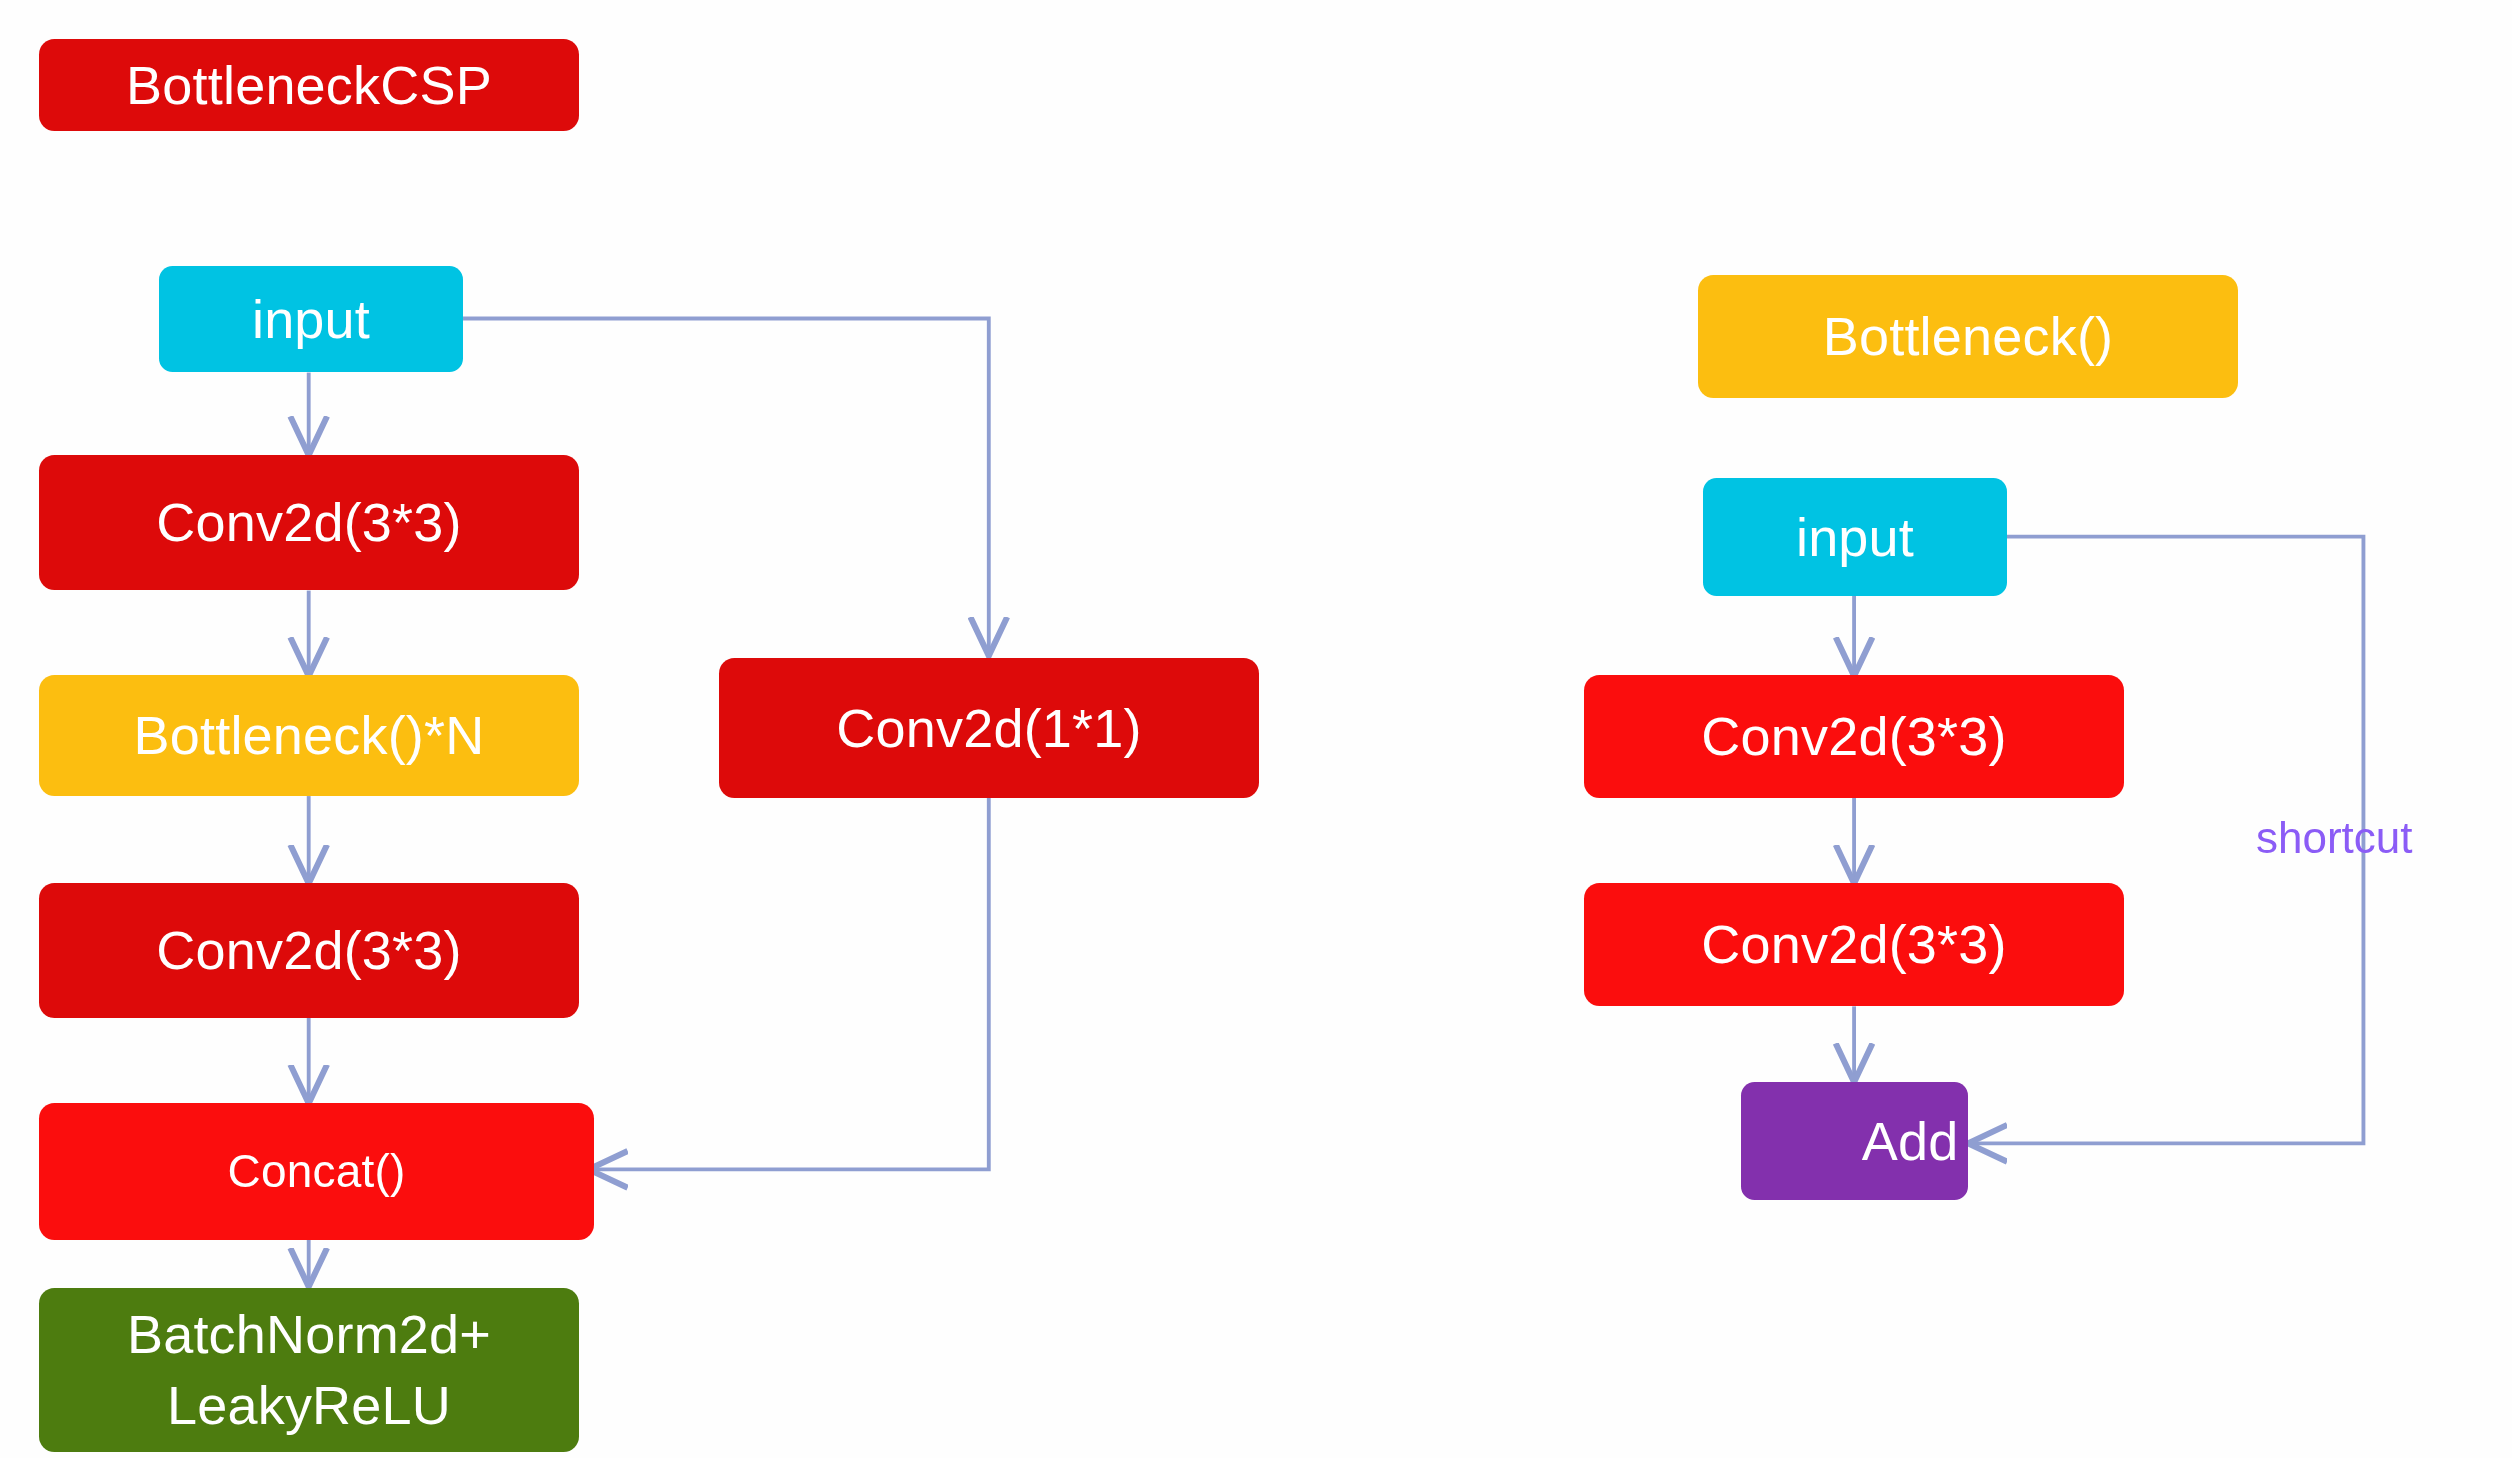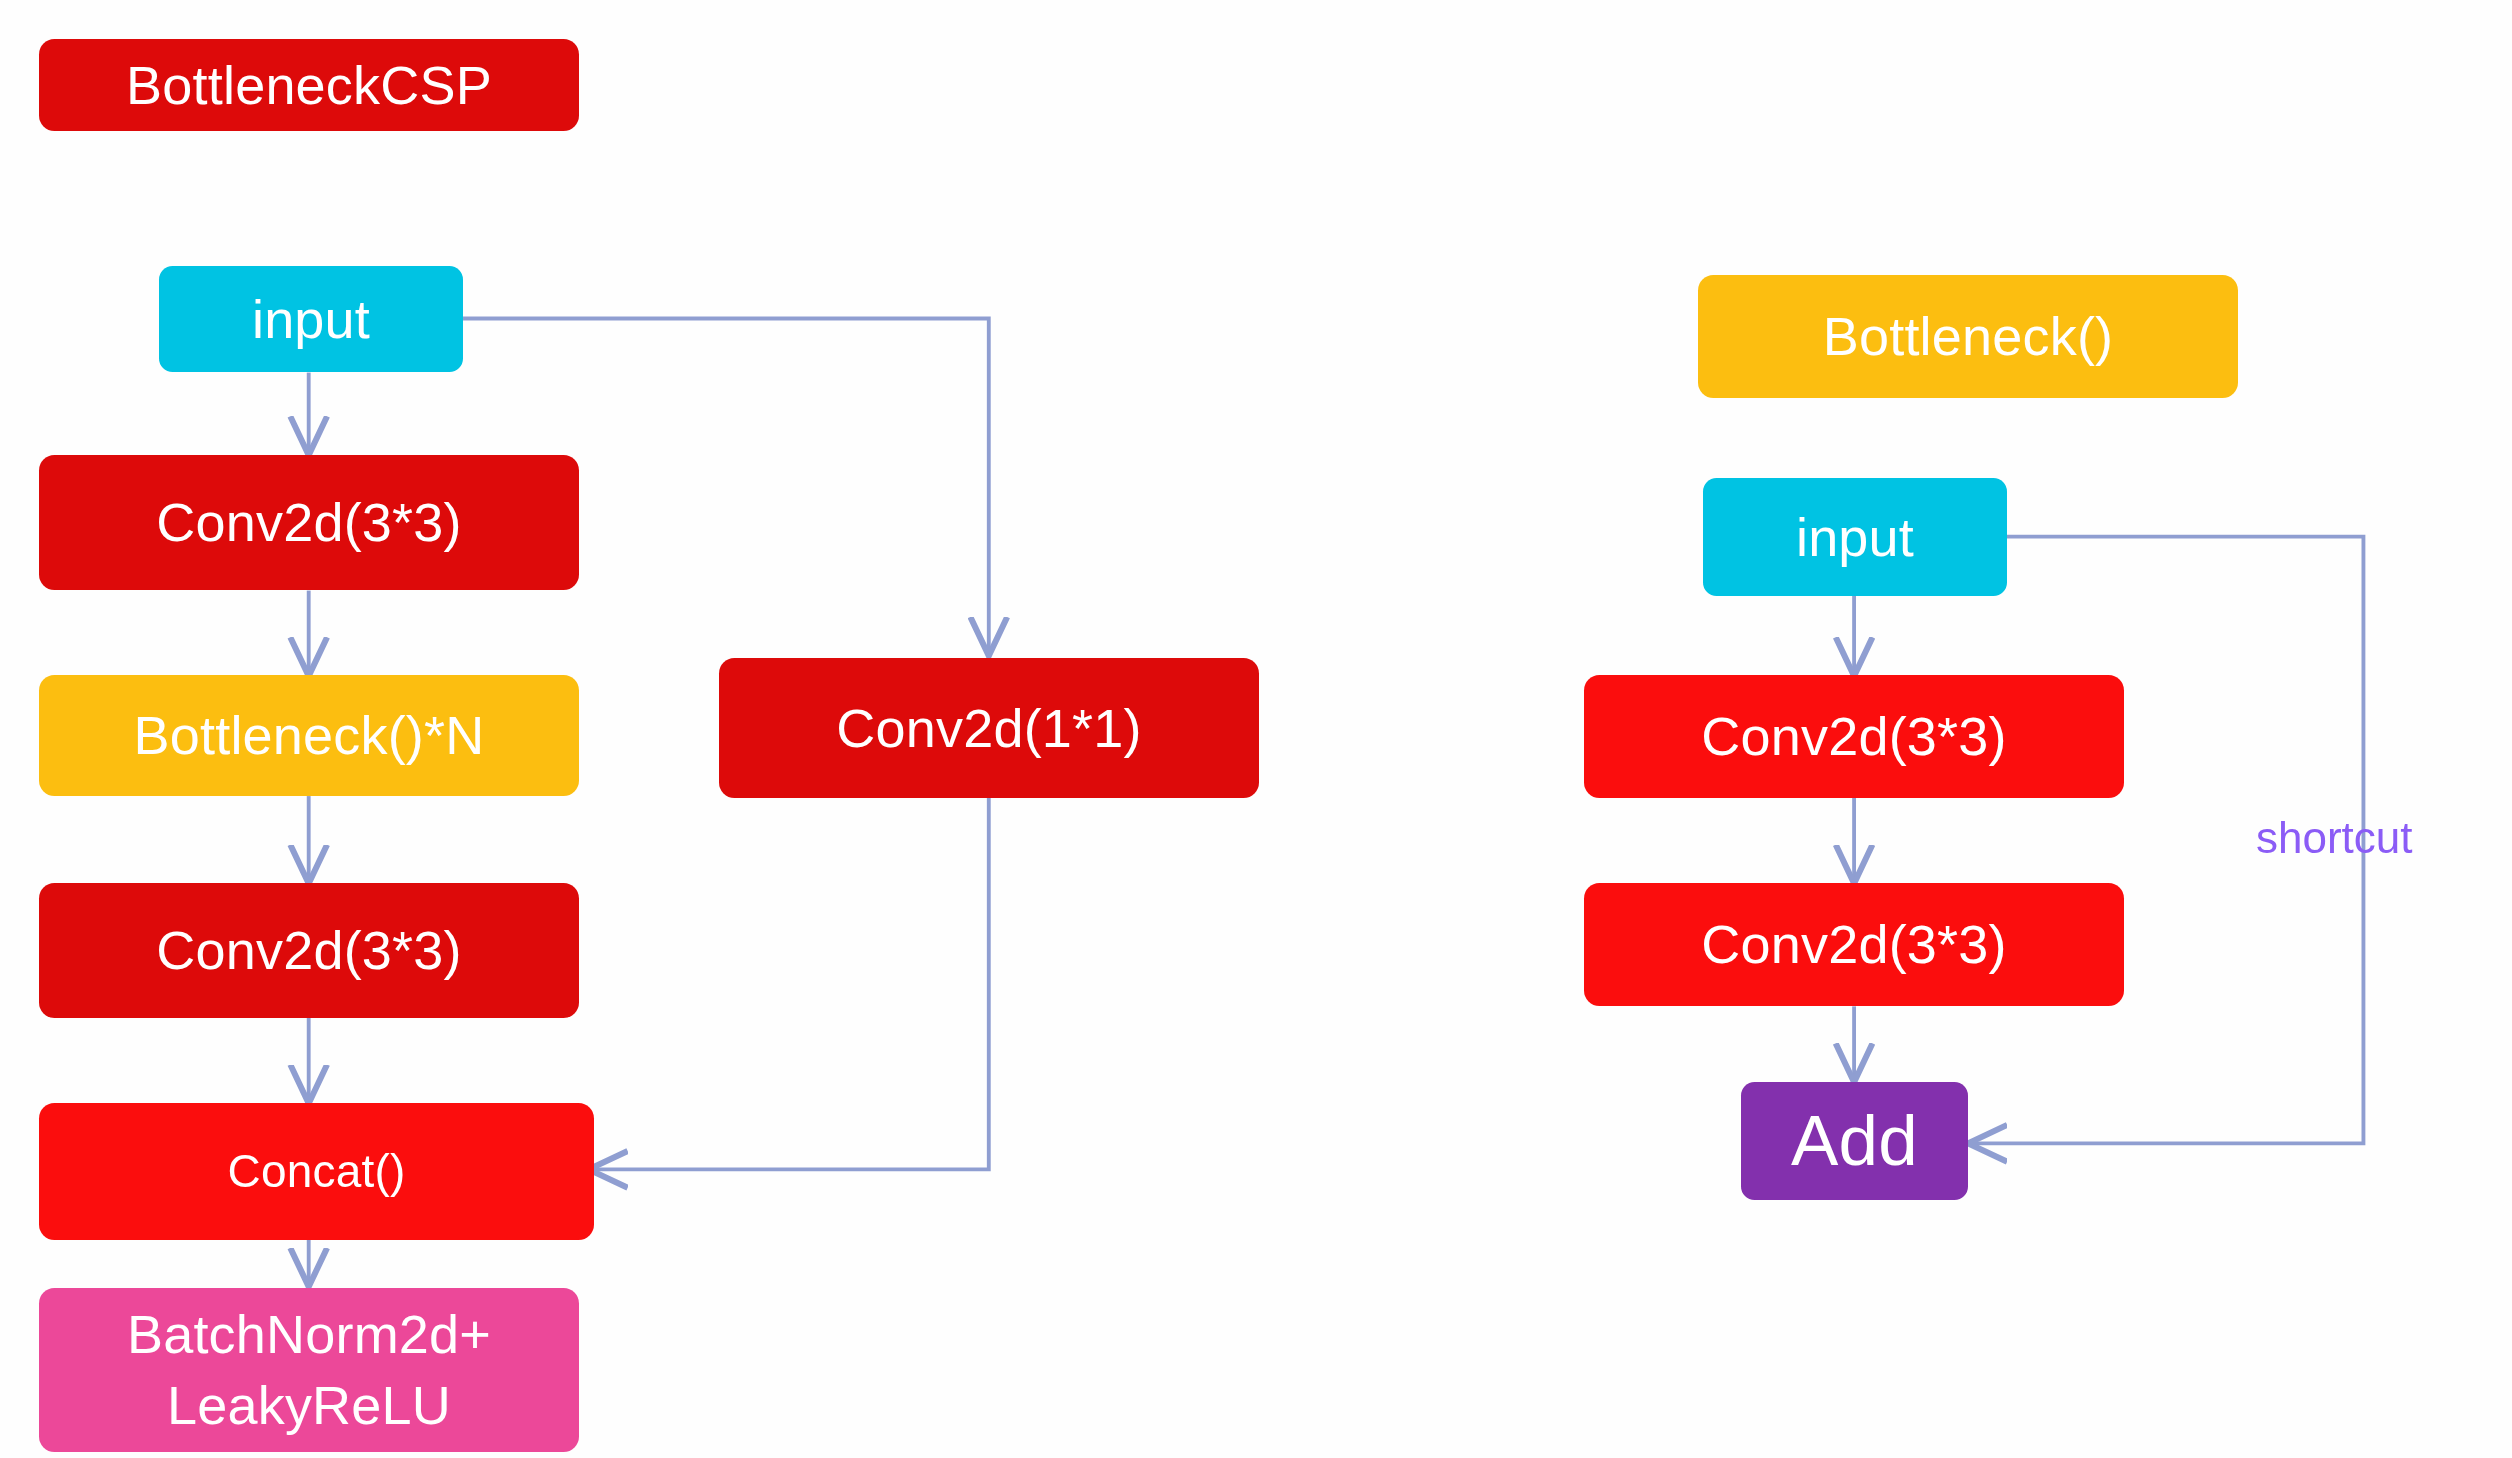--- a/index.html
+++ b/index.html
@@ -100,21 +100,21 @@
   </div>
 
   <div class="node" style="left:39px; top:883px; width:540px; height:135px; background:#dd0a0a; font-size:54px;">
     <span>Conv2d(3*3)</span>
   </div>
 
   <div class="node" style="left:39px; top:1103px; width:555px; height:137px; background:#fb0d0d; font-size:46px;">
     <span>Concat()</span>
   </div>
 
-  <div class="node two-line" style="left:39px; top:1288px; width:540px; height:164px; background:#ec4899; font-size:54px; flex-direction:column;gap:8px;">
+  <div class="node two-line" style="left:39px; top:1288px; width:540px; height:164px; background:#4d7c0f; font-size:54px; flex-direction:column;gap:8px;">
     <span>BatchNorm2d+</span>
     <span>LeakyReLU</span>
   </div>
 
   <div class="node" style="left:719px; top:658px; width:540px; height:140px; background:#dd0a0a; font-size:54px;">
     <span>Conv2d(1*1)</span>
   </div>
 
   <div class="node" style="left:1698px; top:275px; width:540px; height:123px; background:#fcbe10; font-size:54px;">
     <span>Bottleneck()</span>
@@ -125,21 +125,21 @@
   </div>
 
   <div class="node" style="left:1584px; top:675px; width:540px; height:123px; background:#fb0d0d; font-size:54px;">
     <span>Conv2d(3*3)</span>
   </div>
 
   <div class="node" style="left:1584px; top:883px; width:540px; height:123px; background:#fb0d0d; font-size:54px;">
     <span>Conv2d(3*3)</span>
   </div>
 
-  <div class="node" style="left:1741px; top:1082px; width:227px; height:118px; background:#8330ad; font-size:71px; border-radius:13.5px;">
+  <div class="node" style="left:1741px; top:1082px; width:227px; height:118px; background:#8330ad; font-size:54px; border-radius:13.5px;justify-content:flex-end;">
     <span>Add</span>
   </div>
 
   <div class="edge-label" style="left:2256px; top:813px;">
     <span>shortcut</span>
   </div>
 
 </div>
 
 

